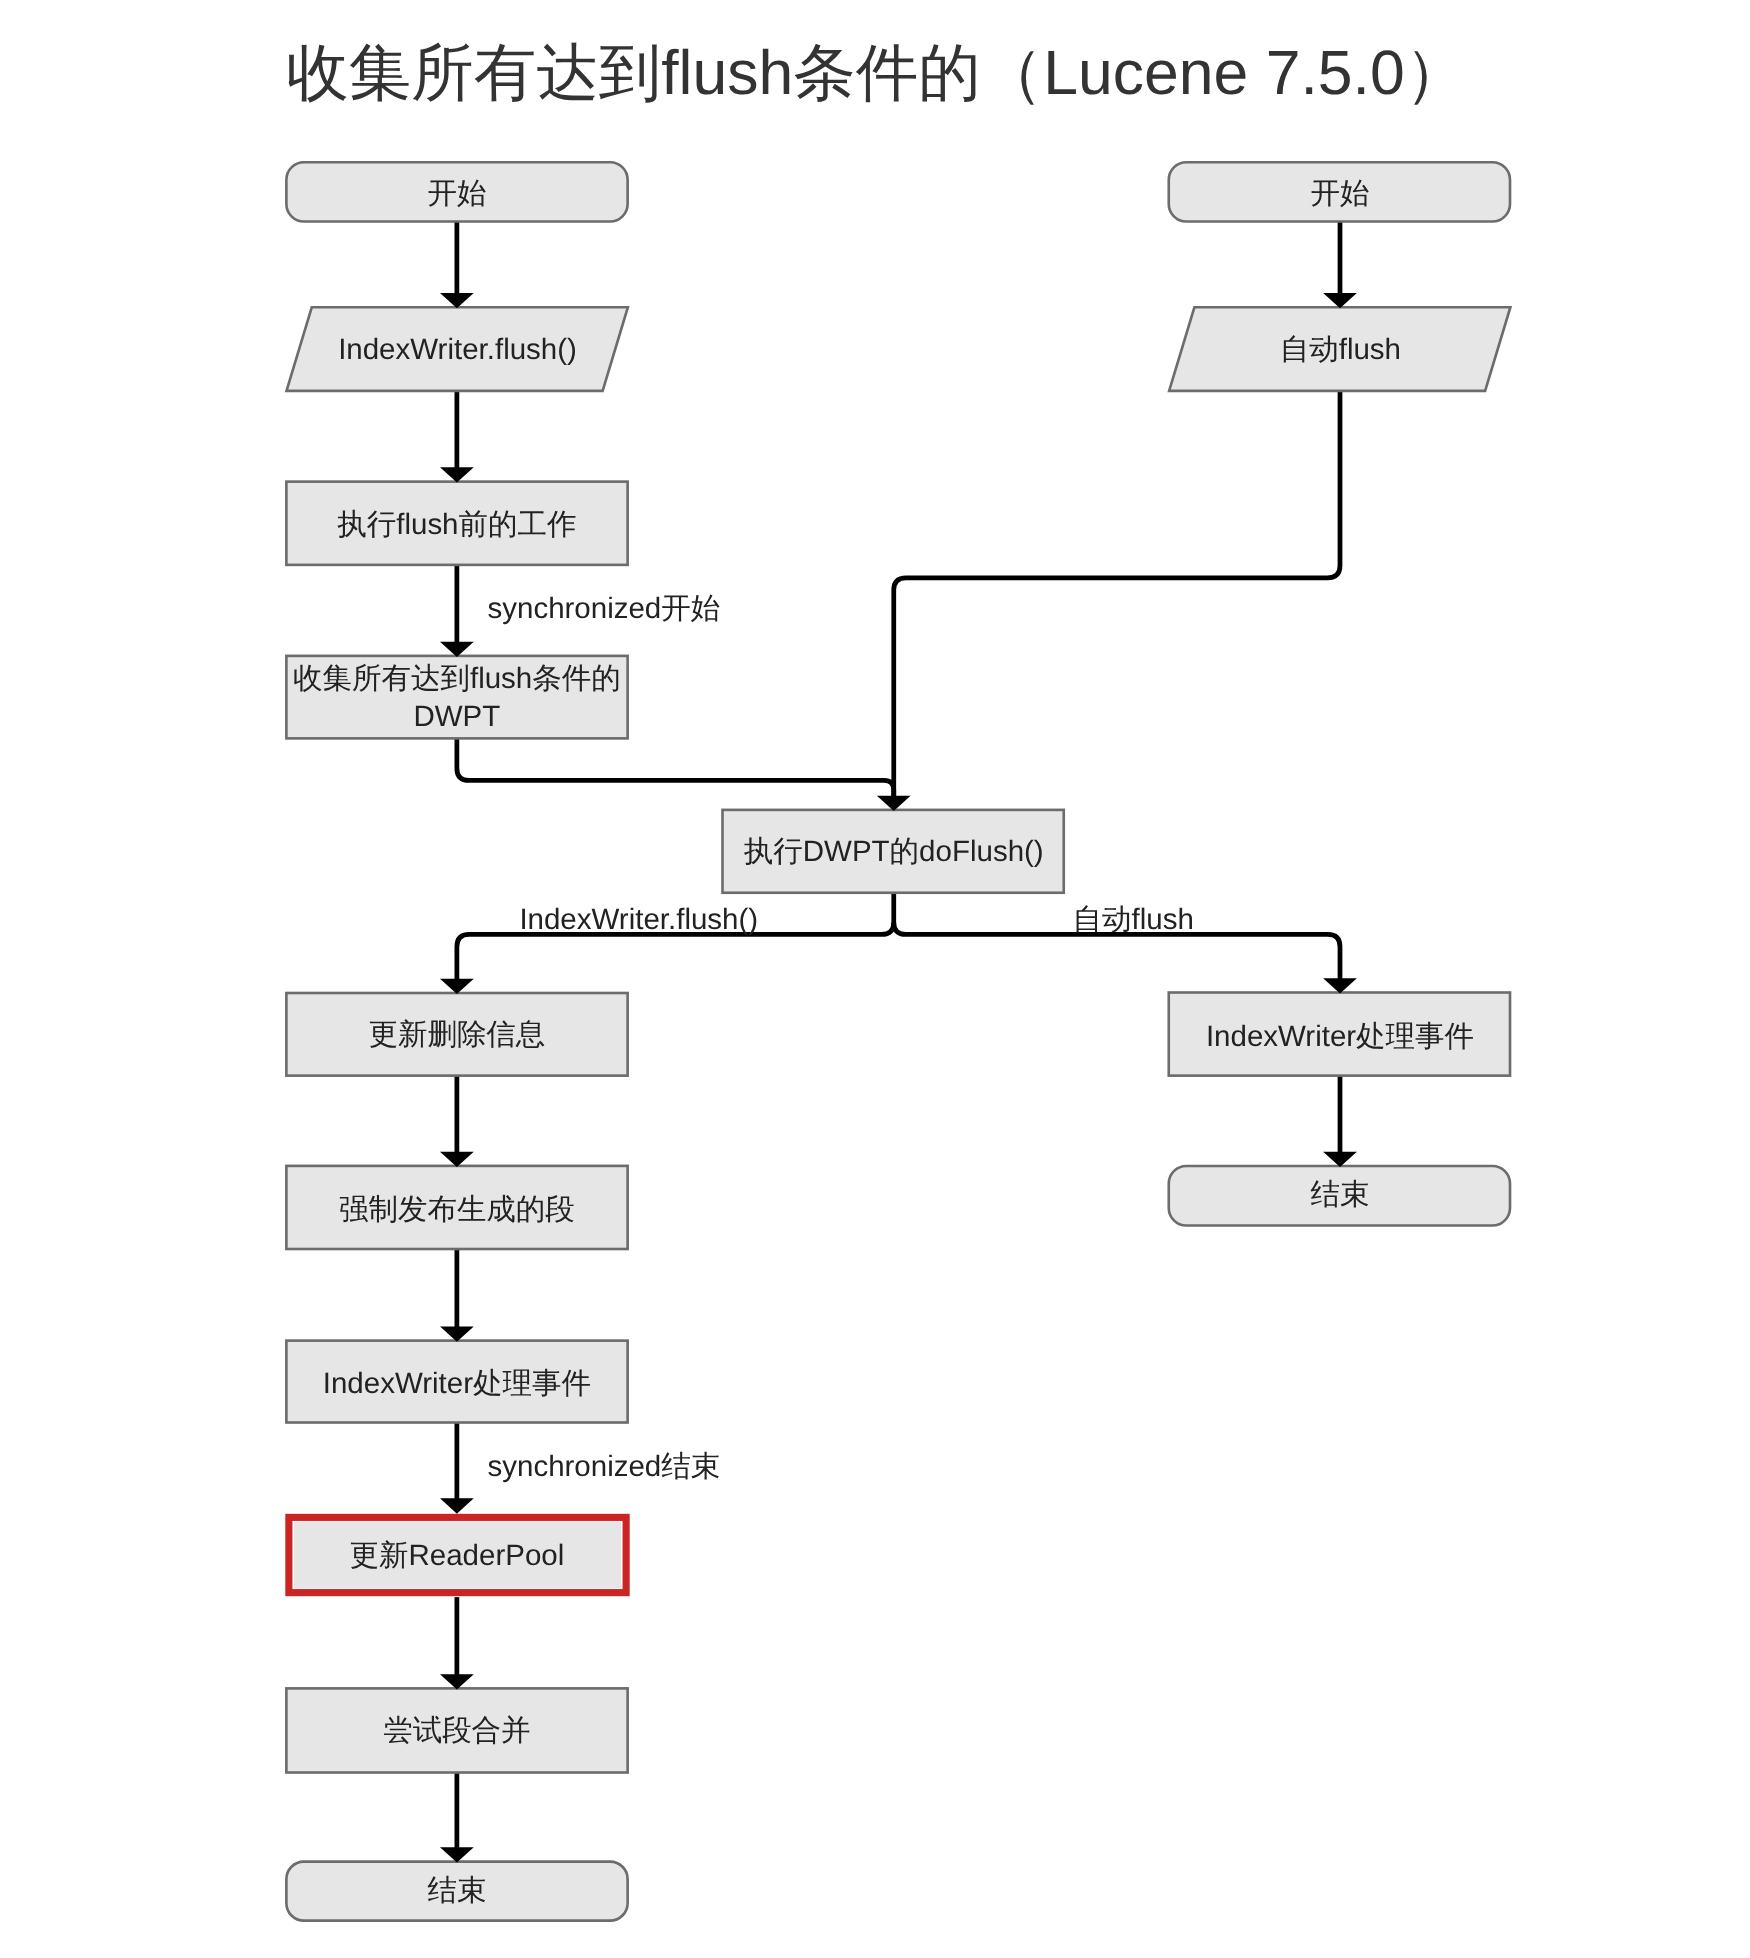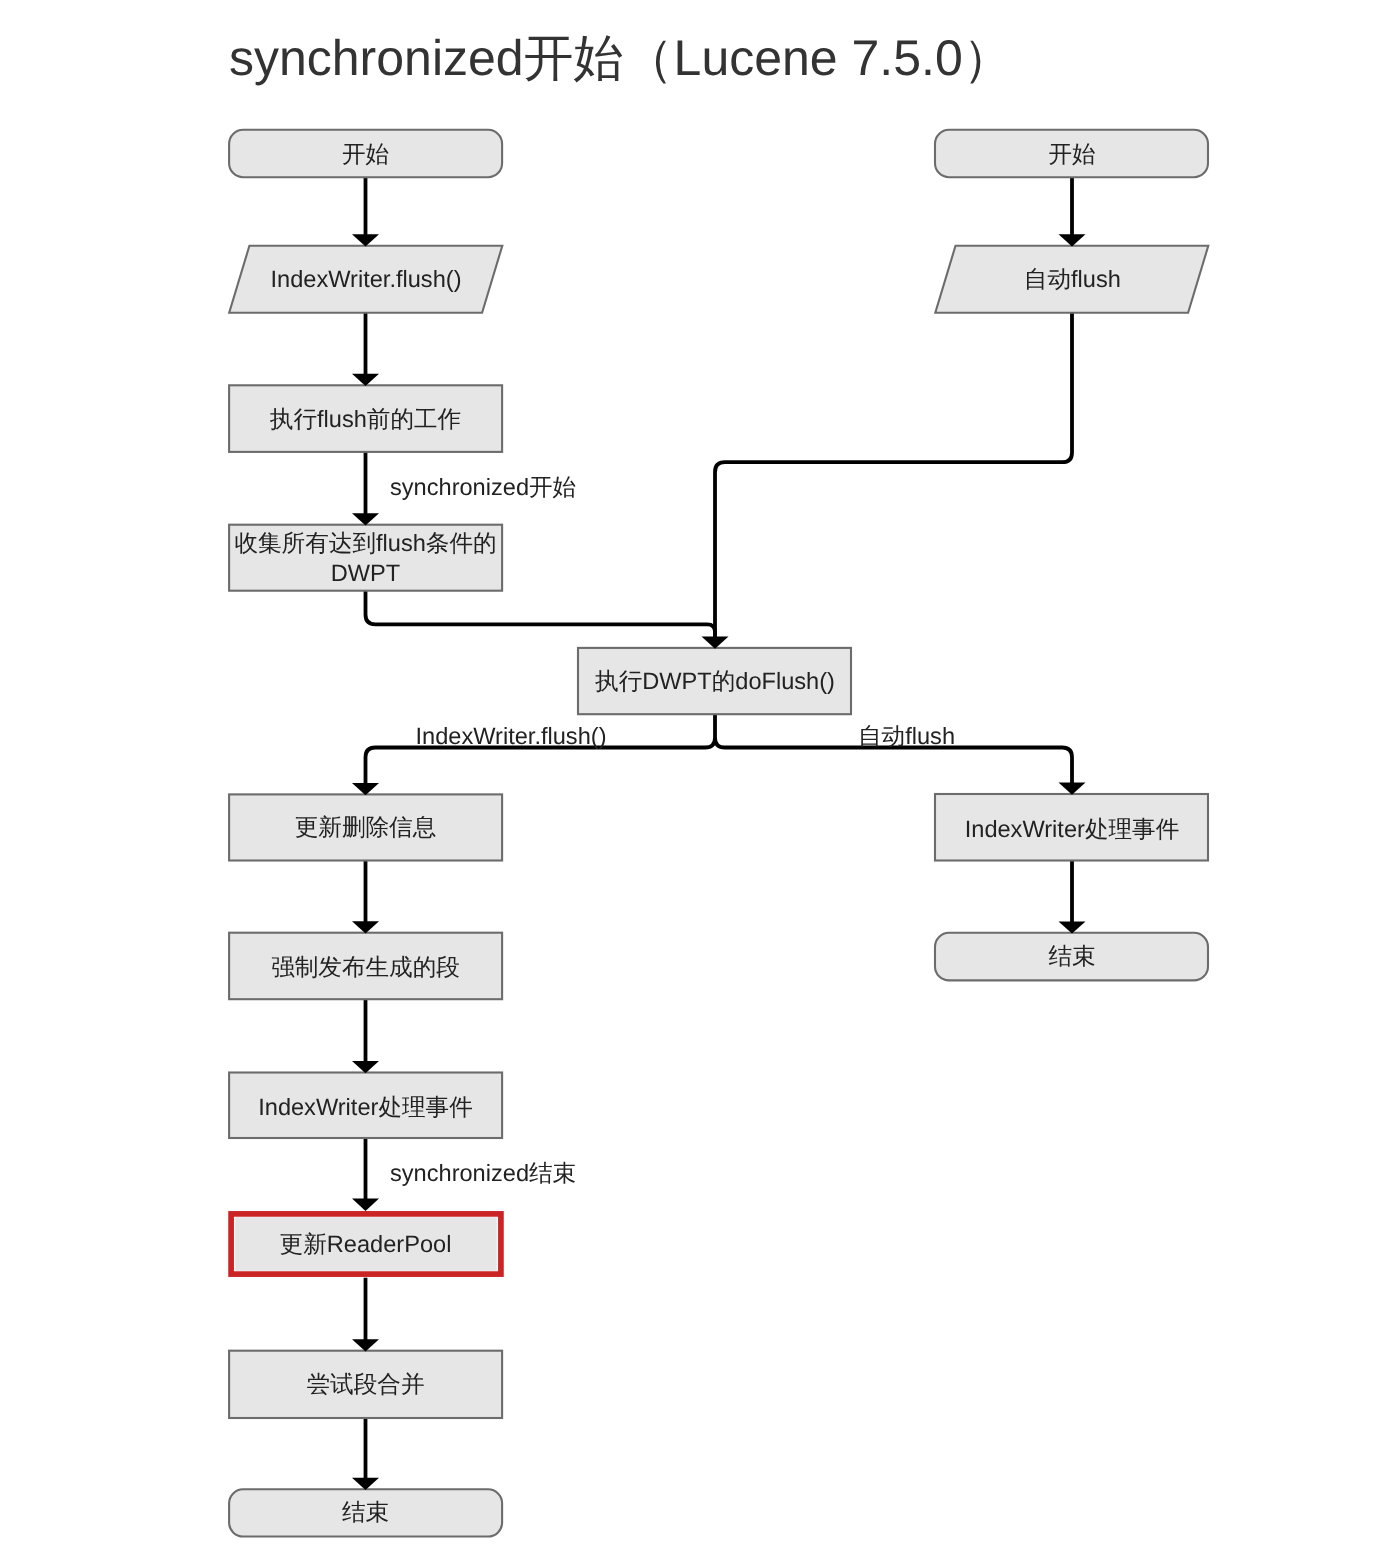--- a/index.html
+++ b/index.html
@@ -18,21 +18,21 @@
   .head{fill:#000000;stroke:none;}
   .nodetext{font-size:23.6px;fill:#222222;text-anchor:middle;dominant-baseline:alphabetic;}
   .edgelabel{font-size:23.6px;fill:#222222;text-anchor:start;}
   .ttl{position:absolute;white-space:nowrap;color:#333333;font-size:50px;}
 </style>
 </head>
 <body>
 
 <div id="stage">
 
-  <div class="ttl" style="left:229px;top:25px;">synchronized开始（Lucene 7.5.0）</div>
+  <div class="ttl" style="left:229px;top:25px;">收集所有达到flush条件的（Lucene 7.5.0）</div>
 
   <svg id="flow" viewBox="0 0 1400 1566">
 
     <g>
       <path class="edge" d="M365.5 177.2 V 236.5"></path>
 
       <path class="edge" d="M365.5 312.7 V 376"></path>
 
       <path class="edge" d="M365.5 451.9 V 515.5"></path>
 

